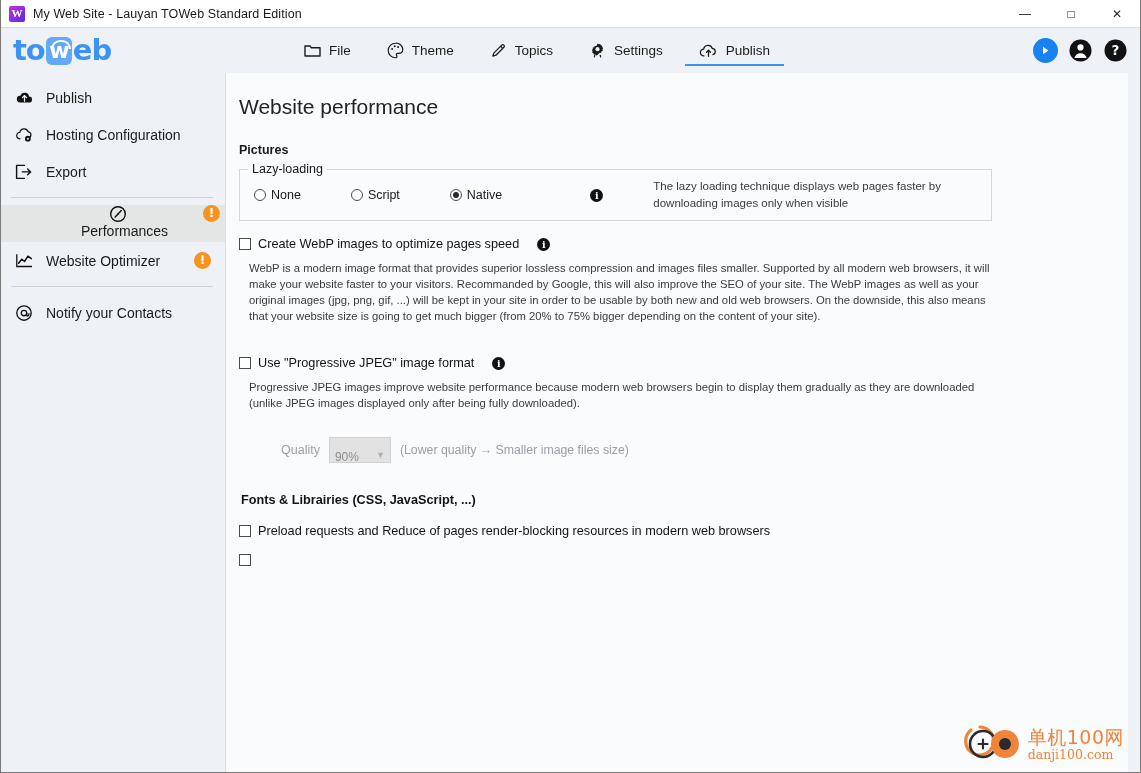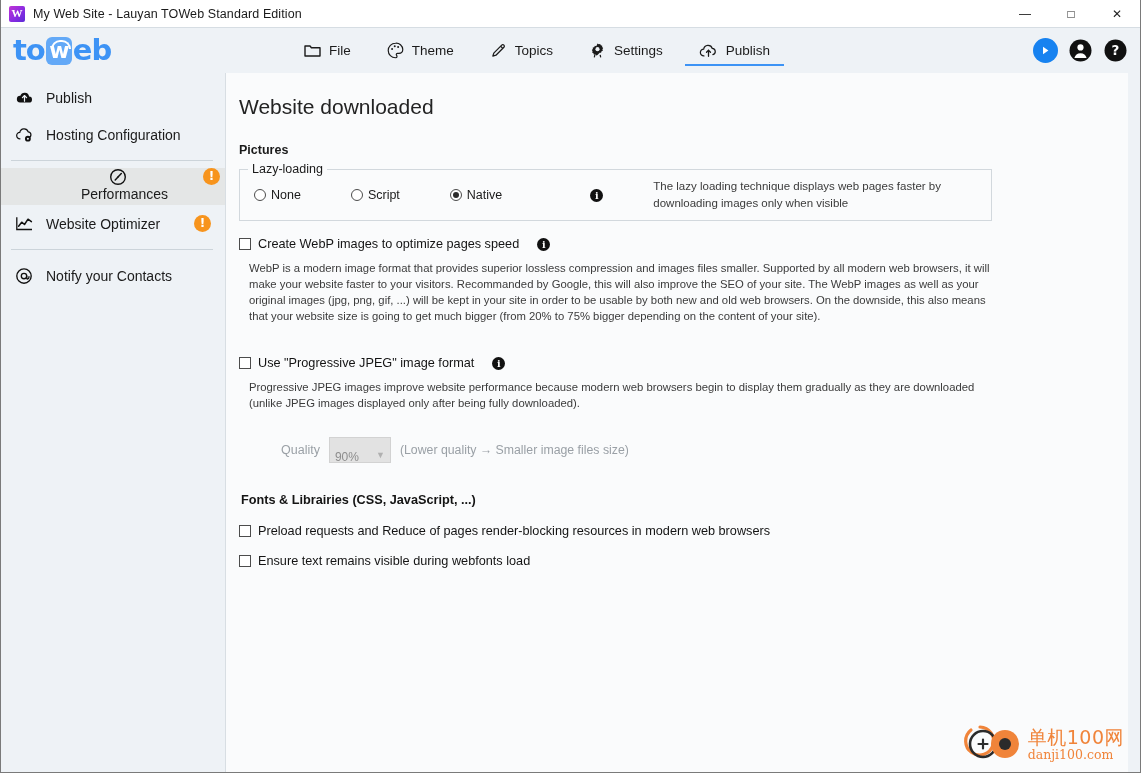--- a/index.html
+++ b/index.html
@@ -353,20 +353,29 @@
         <span class="s-icon">
           <svg width="19" height="16" viewBox="0 0 20 17">
             <path d="M5.2 12.6a3.4 3.4 0 0 1-.2-6.8 4.6 4.6 0 0 1 8.9-.7 3.2 3.2 0 0 1 .8 6.2" fill="none" stroke="#111" stroke-width="1.3" stroke-linecap="round"></path>
             <circle cx="13.6" cy="12.4" r="3.1" fill="#111"></circle>
             <circle cx="13.6" cy="12.4" r="1.1" fill="#eef2f6"></circle>
           </svg>
         </span>
         <span>Hosting Configuration</span>
       </div>
 
+      <div class="side-item">
+        <span class="s-icon">
+          <svg width="18" height="16" viewBox="0 0 18 16">
+            <path d="M10 1.4H1.6v13H10" fill="none" stroke="#111" stroke-width="1.4" stroke-linejoin="round"></path>
+            <path d="M7.3 7.9h8.2M12.6 5l3 2.9-3 2.9" fill="none" stroke="#111" stroke-width="1.4" stroke-linecap="round" stroke-linejoin="round"></path>
+          </svg>
+        </span>
+        <span>Export</span>
+      </div>
 
       <div class="side-sep"></div>
 
       <div class="side-item selected">
         <span class="s-icon">
           <svg width="18" height="18" viewBox="0 0 18 18">
             <circle cx="9" cy="9" r="7.3" fill="none" stroke="#111" stroke-width="1.4"></circle>
             <path d="M9 9L12.3 5.6" stroke="#111" stroke-width="1.5" stroke-linecap="round"></path>
             <path d="M9 9L6.2 11.9" stroke="#111" stroke-width="1.5" stroke-linecap="round"></path>
           </svg>
@@ -396,21 +405,21 @@
             <path d="M11.7 9v2.1c0 1.3 2.3 1.4 2.3-1.4" fill="none" stroke="#111" stroke-width="1.35" stroke-linecap="round"></path>
           </svg>
         </span>
         <span>Notify your Contacts</span>
       </div>
     </div>
 
     <div class="content">
       <div class="content-inner">
 
-        <div class="page-title">Website downloaded</div>
+        <div class="page-title">Website performance</div>
 
         <div class="sec-title">Pictures</div>
 
         <div class="groupbox">
           <div class="gb-legend">Lazy-loading</div>
           <div class="gb-inner">
             <label class="radio">
               <span class="dot"></span>
               <span>None</span>
             </label>
@@ -452,21 +461,20 @@
 
         <div class="fonts-title">Fonts &amp; Librairies (CSS, JavaScript, ...)</div>
 
         <div class="cb-row fl-row">
           <span class="cb"></span>
           <span class="cb-label">Preload requests and Reduce of pages render-blocking resources in modern web browsers</span>
         </div>
 
         <div class="cb-row fl-row">
           <span class="cb"></span>
-          <span class="cb-label">Ensure text remains visible during webfonts load</span>
         </div>
 
       </div>
 
       <div class="watermark">
         <span>
           <svg width="62" height="42" viewBox="0 0 62 42">
             <path d="M9 8a14 14 0 1 0 9 -3" fill="none" stroke="#f0843a" stroke-width="3.2" stroke-linecap="round"></path>
             <circle cx="21" cy="22" r="13" fill="none" stroke="#2b2b2b" stroke-width="2.6"></circle>
             <path d="M21 17.5v9M16.5 22h9" stroke="#2b2b2b" stroke-width="2.2" stroke-linecap="round"></path>

